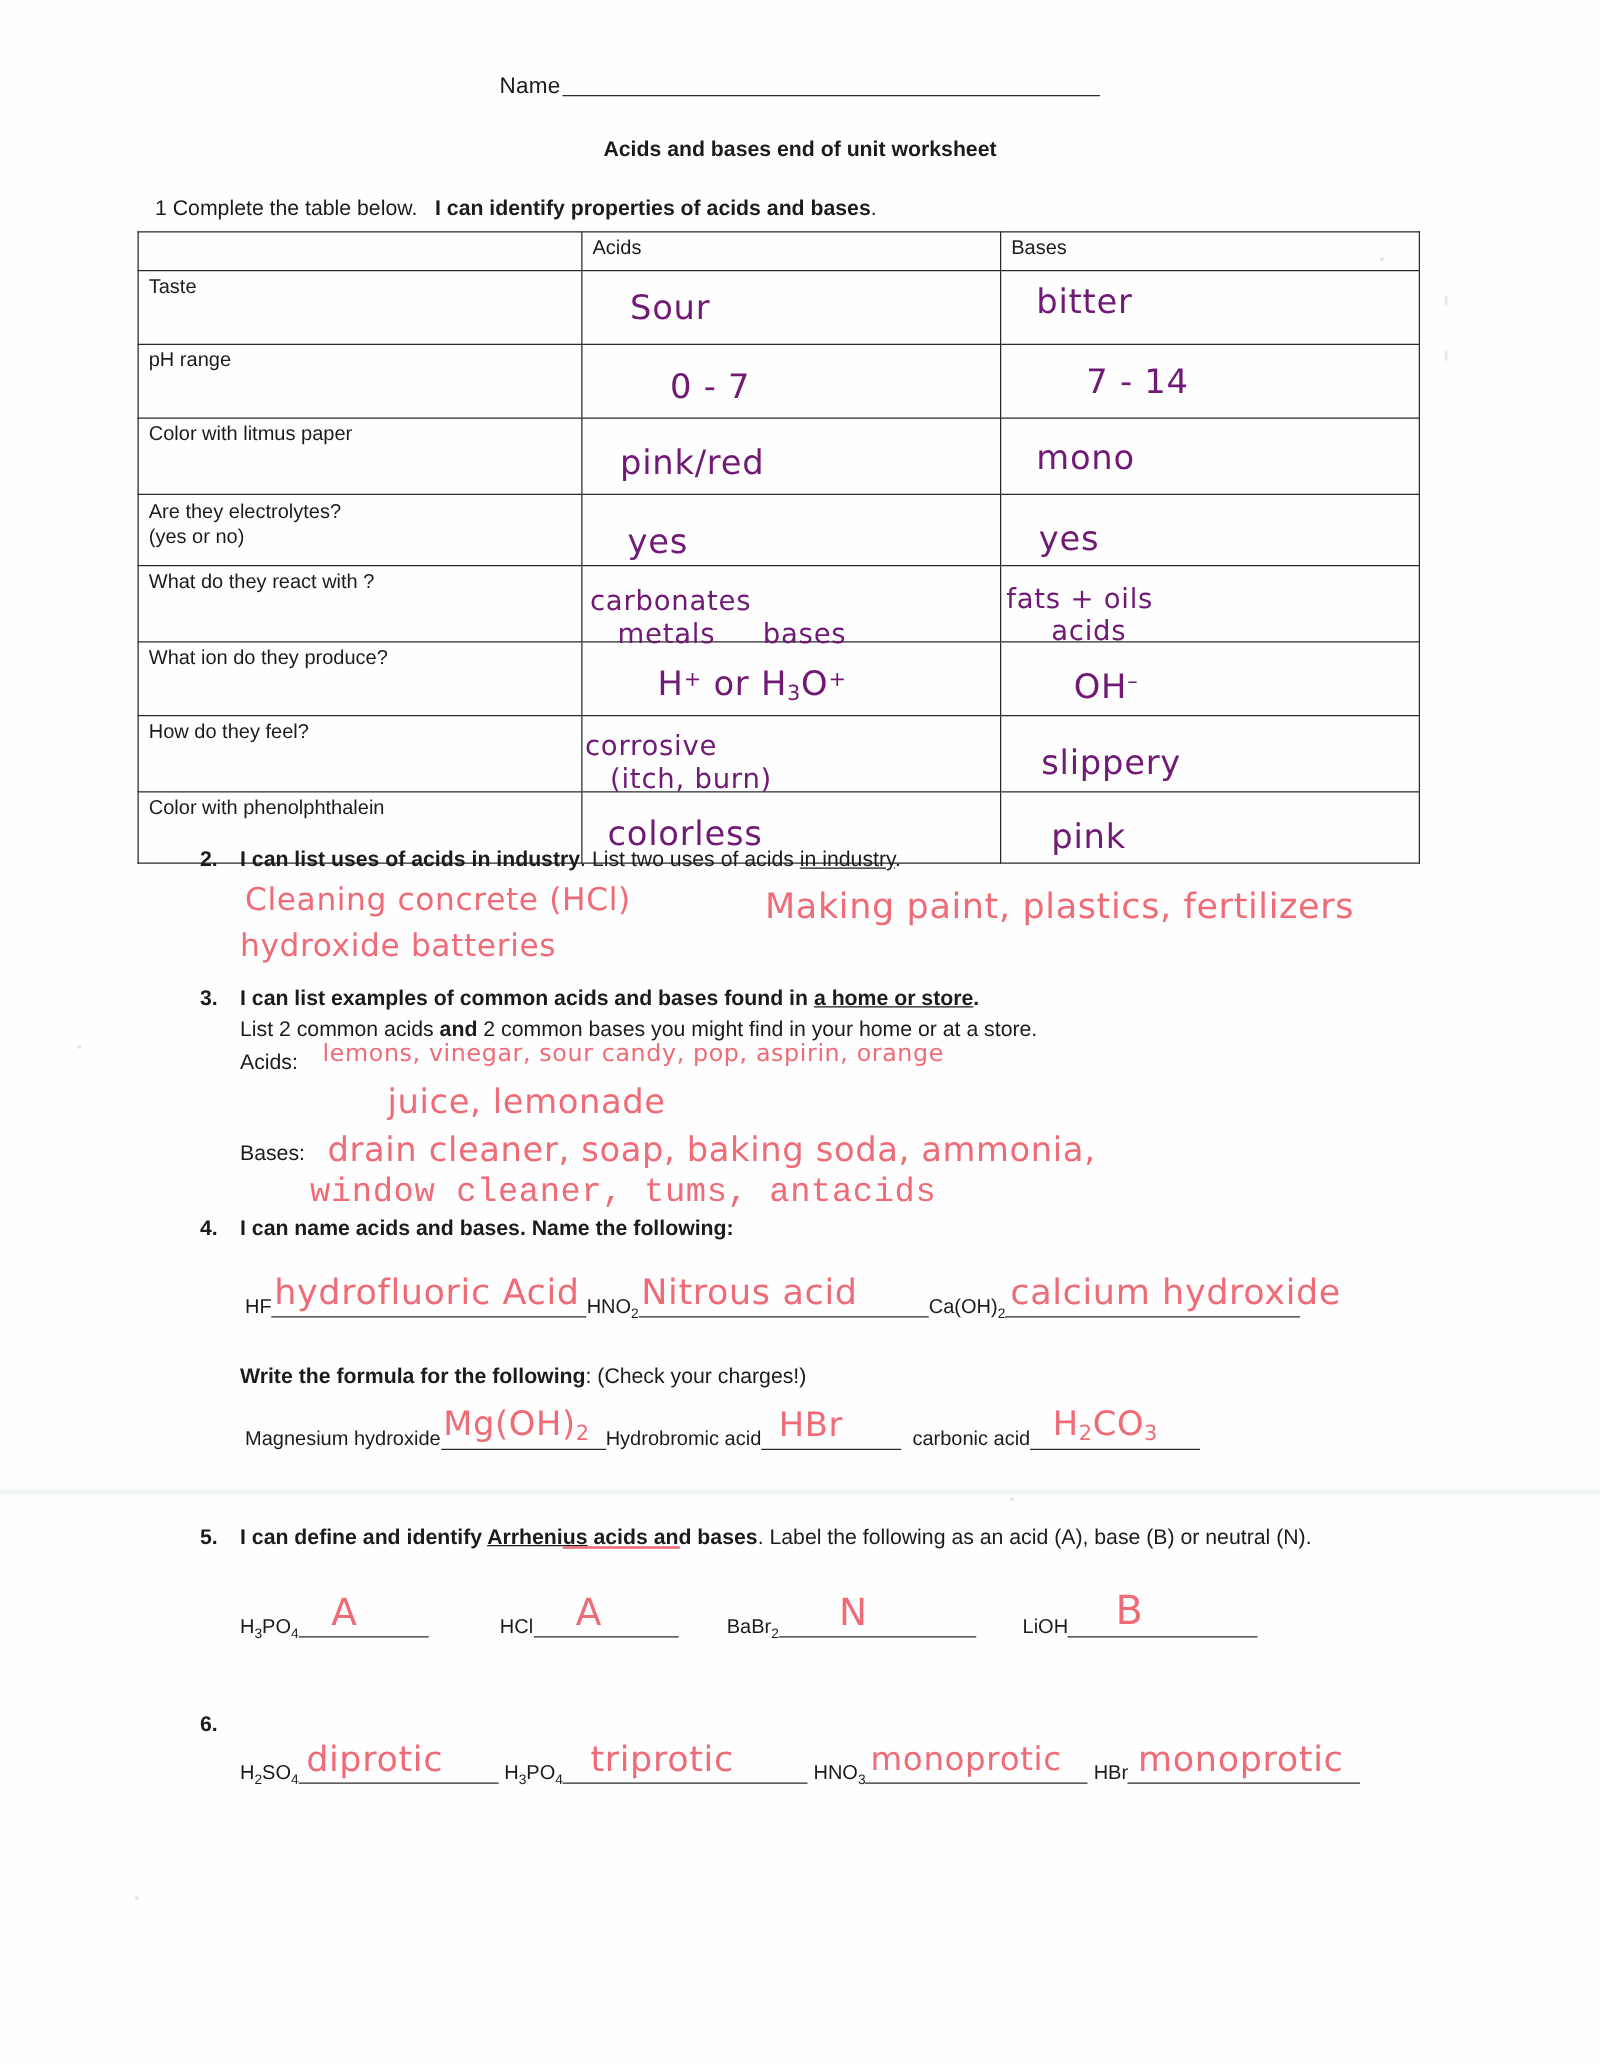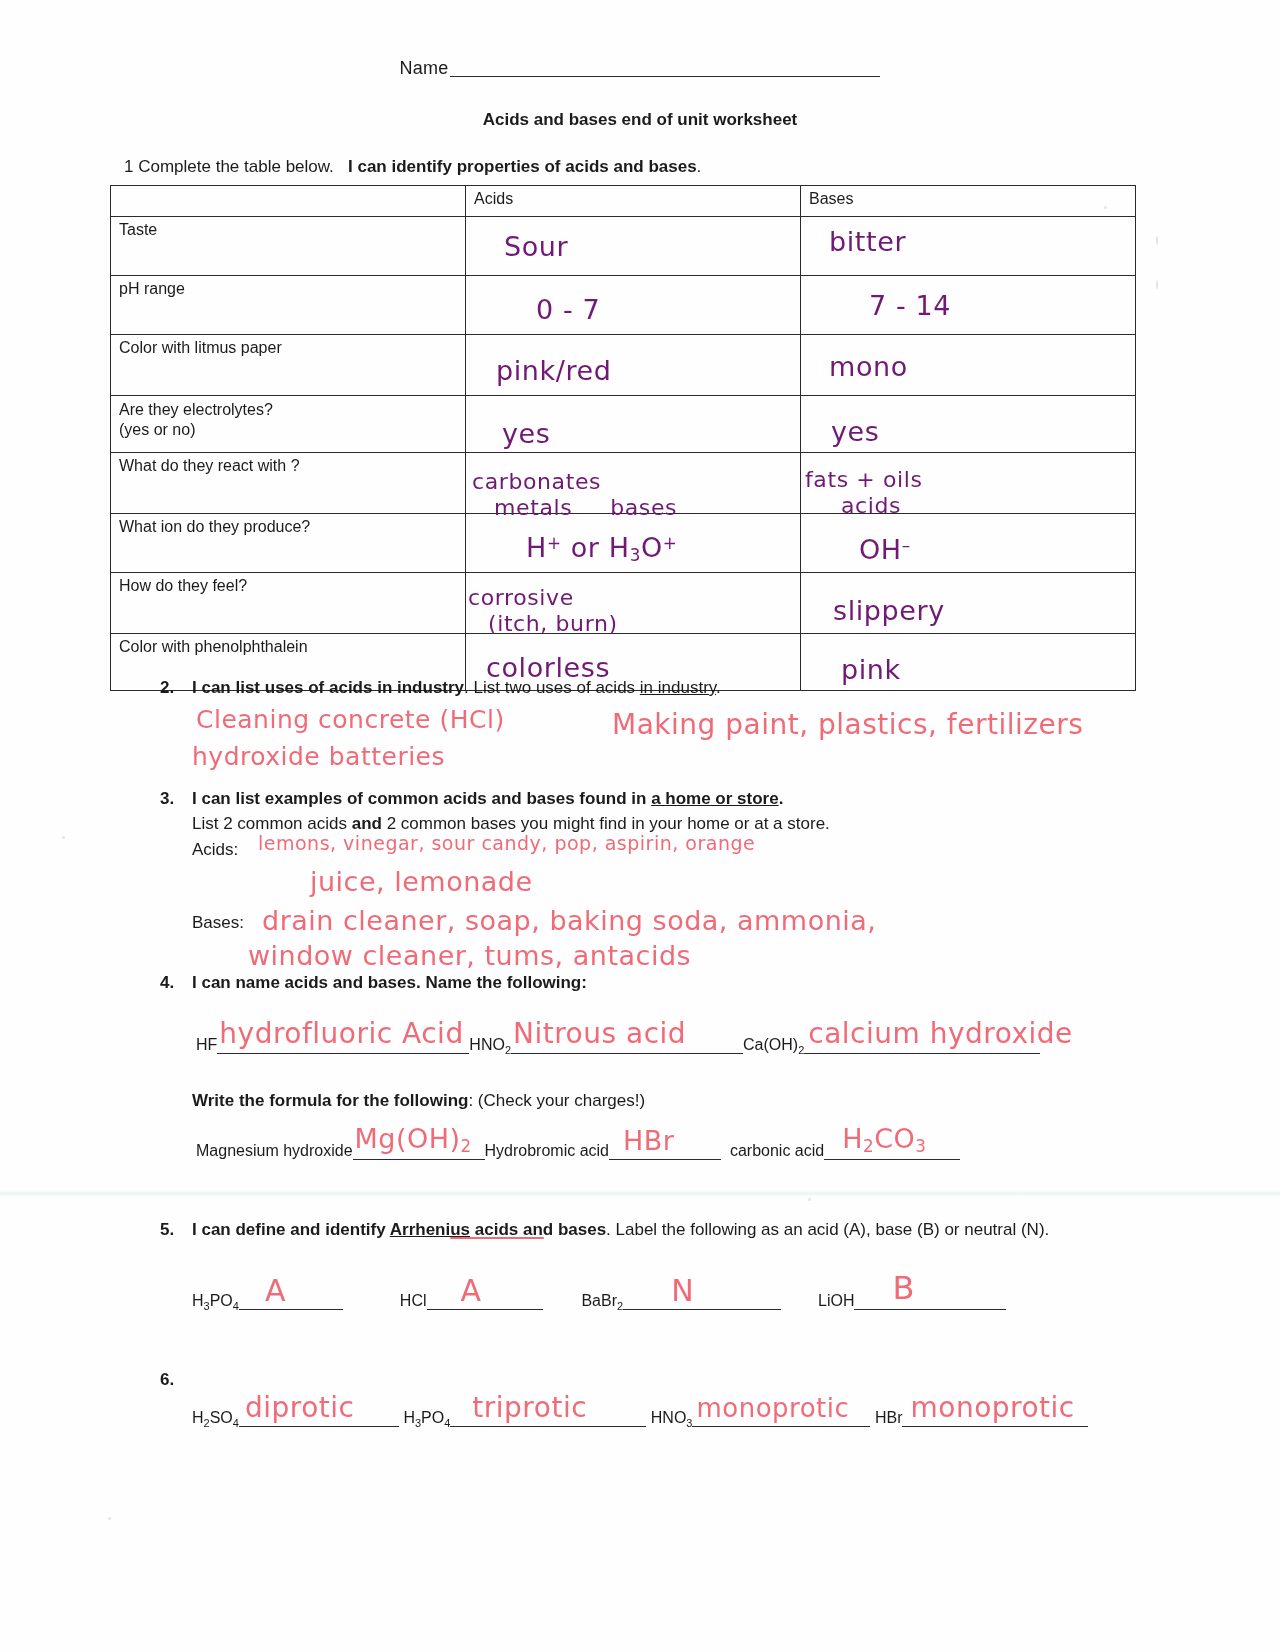--- a/index.html
+++ b/index.html
@@ -285,21 +285,21 @@
   <div class="qnum" style="top:814px; left:192px; width:920px;">
     <span>List 2 common acids </span><b>and</b><span> 2 common bases you might find in your home or at a store.</span>
   </div>
 
   <div style="position:absolute; top:840px; left:192px; font-size:17px;">Acids:</div>
   <div class="hw-free" style="top:832px; left:258px; font-size:19px;text-align:right;">lemons, vinegar, sour candy, pop, aspirin, orange</div>
   <div class="hw-free" style="top:866px; left:310px; font-size:27px;">juice, lemonade</div>
 
   <div style="position:absolute; top:913px; left:192px; font-size:17px;">Bases:</div>
   <div class="hw-free" style="top:905px; left:262px; font-size:27px;">drain cleaner, soap, baking soda, ammonia,</div>
-  <div class="hw-free" style="top:940px; left:248px; font-size:27px;">window cleaner, tums, antacids</div>
+  <div class="hw-free" style="top:940px; left:248px; font-size:27px;font-family:Liberation Mono, monospace;">window cleaner, tums, antacids</div>
 
   <div class="qnum" style="top:973px; left:192px; width:900px;">
     <span class="n">4.</span>
     <span class="q-text"><b>I can name acids and bases.</b><b>  Name the following:</b></span>
   </div>
 
   <div style="position:absolute; top:1034px; left:196px; font-size:16px;">
     <span><span>HF</span></span><span class="blank" style="width:252px;"><span class="ans" style="font-size:28px; bottom:3px; left:2px;">hydrofluoric Acid</span></span><span><span>HNO</span><sub>2</sub></span><span class="blank" style="width:232px;"><span class="ans" style="font-size:28px; bottom:3px; left:2px;">Nitrous acid</span></span><span><span>Ca(OH)</span><sub>2</sub></span><span class="blank" style="width:236px;"><span class="ans" style="font-size:28px; bottom:3px; left:4px;">calcium hydroxide</span></span>
   </div>
 

